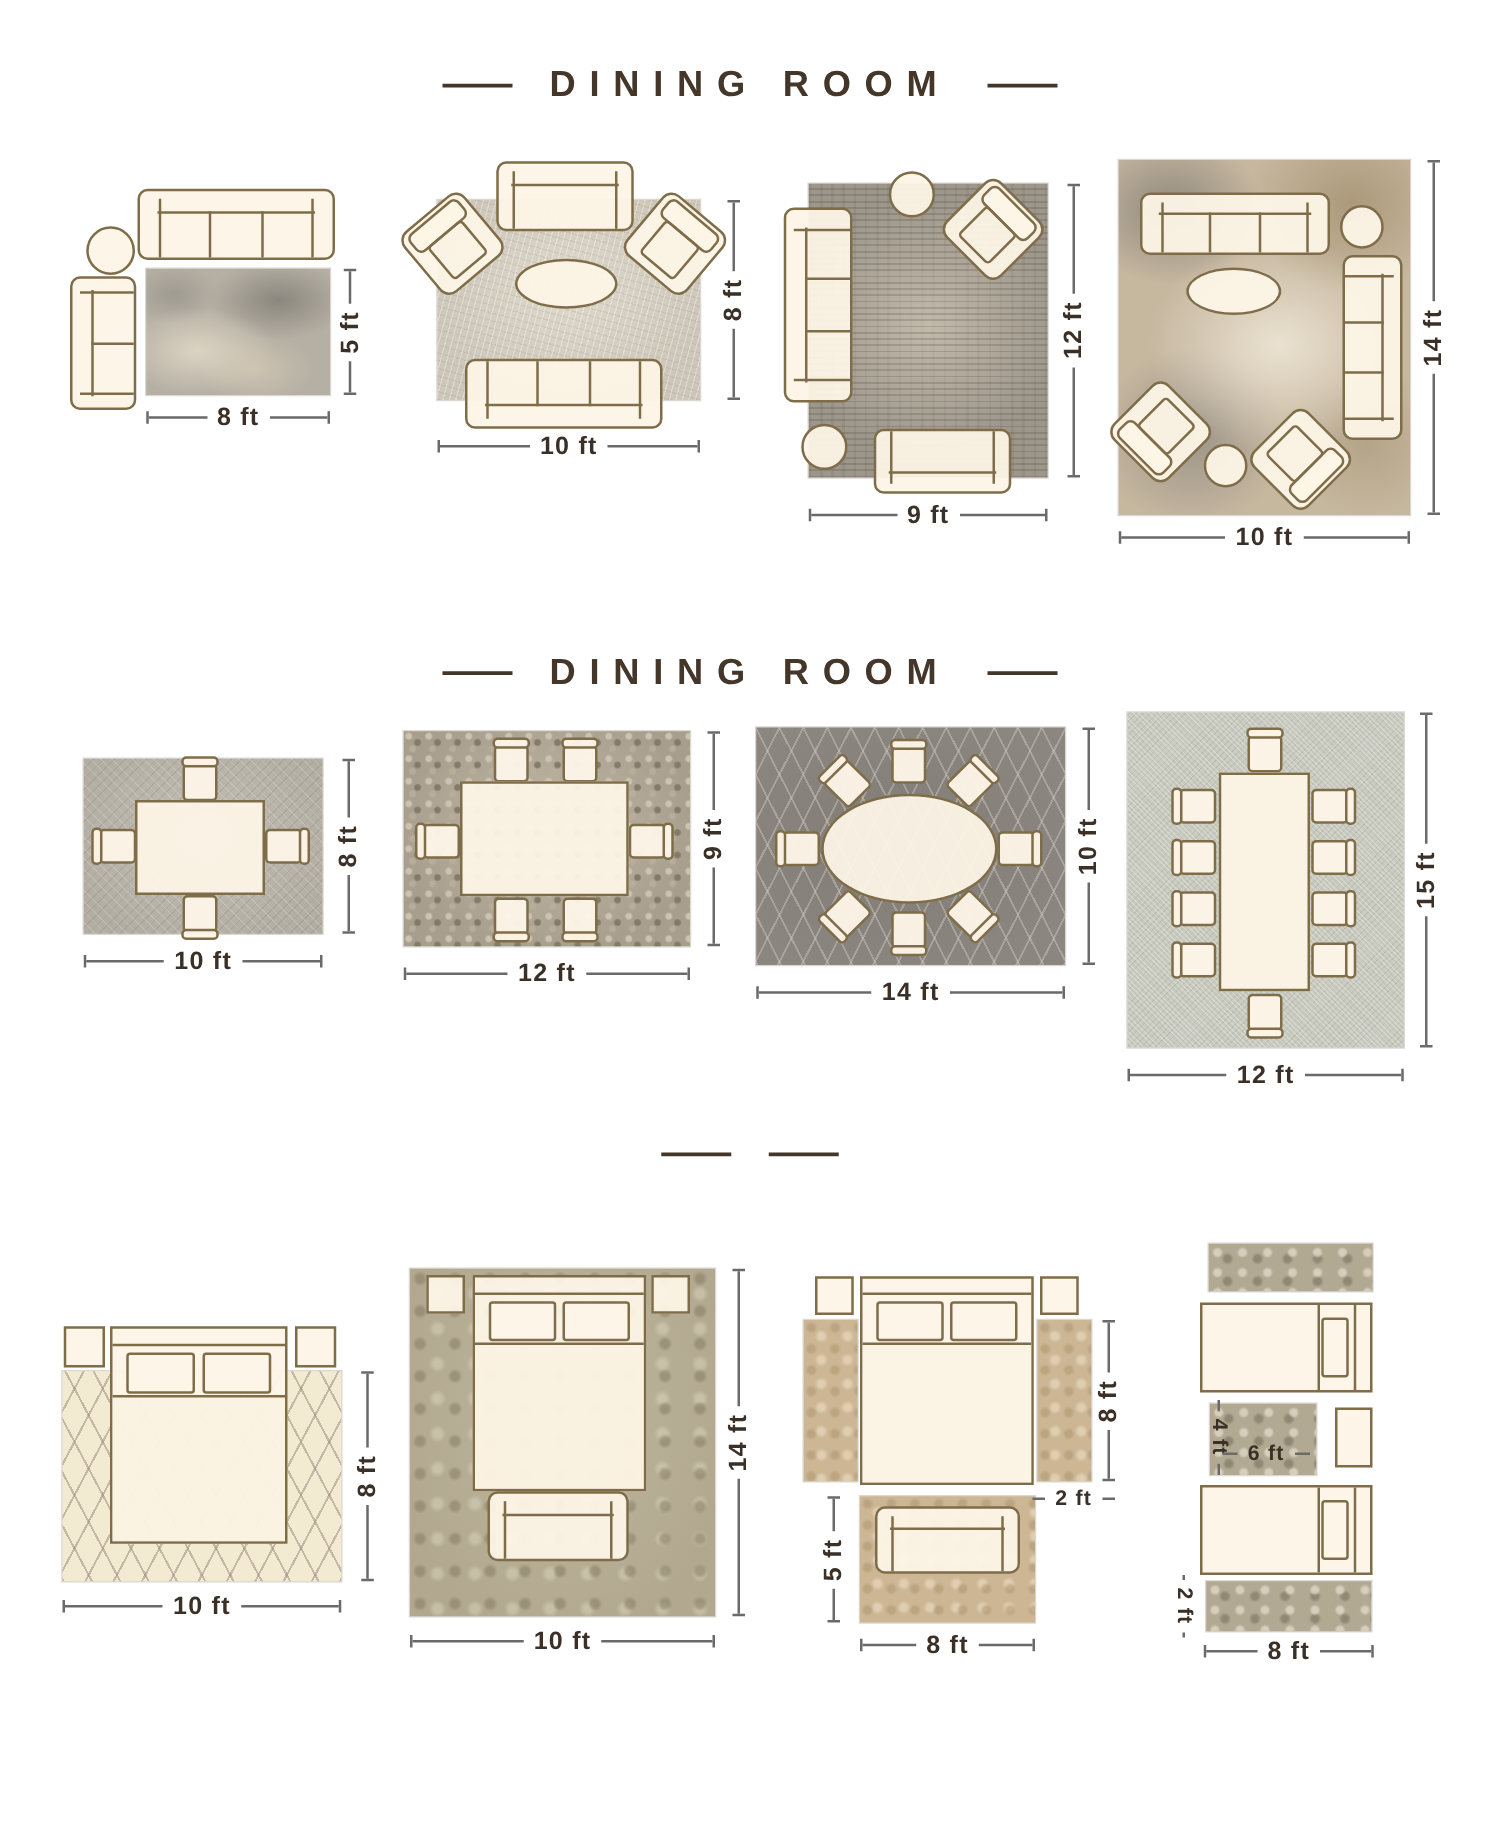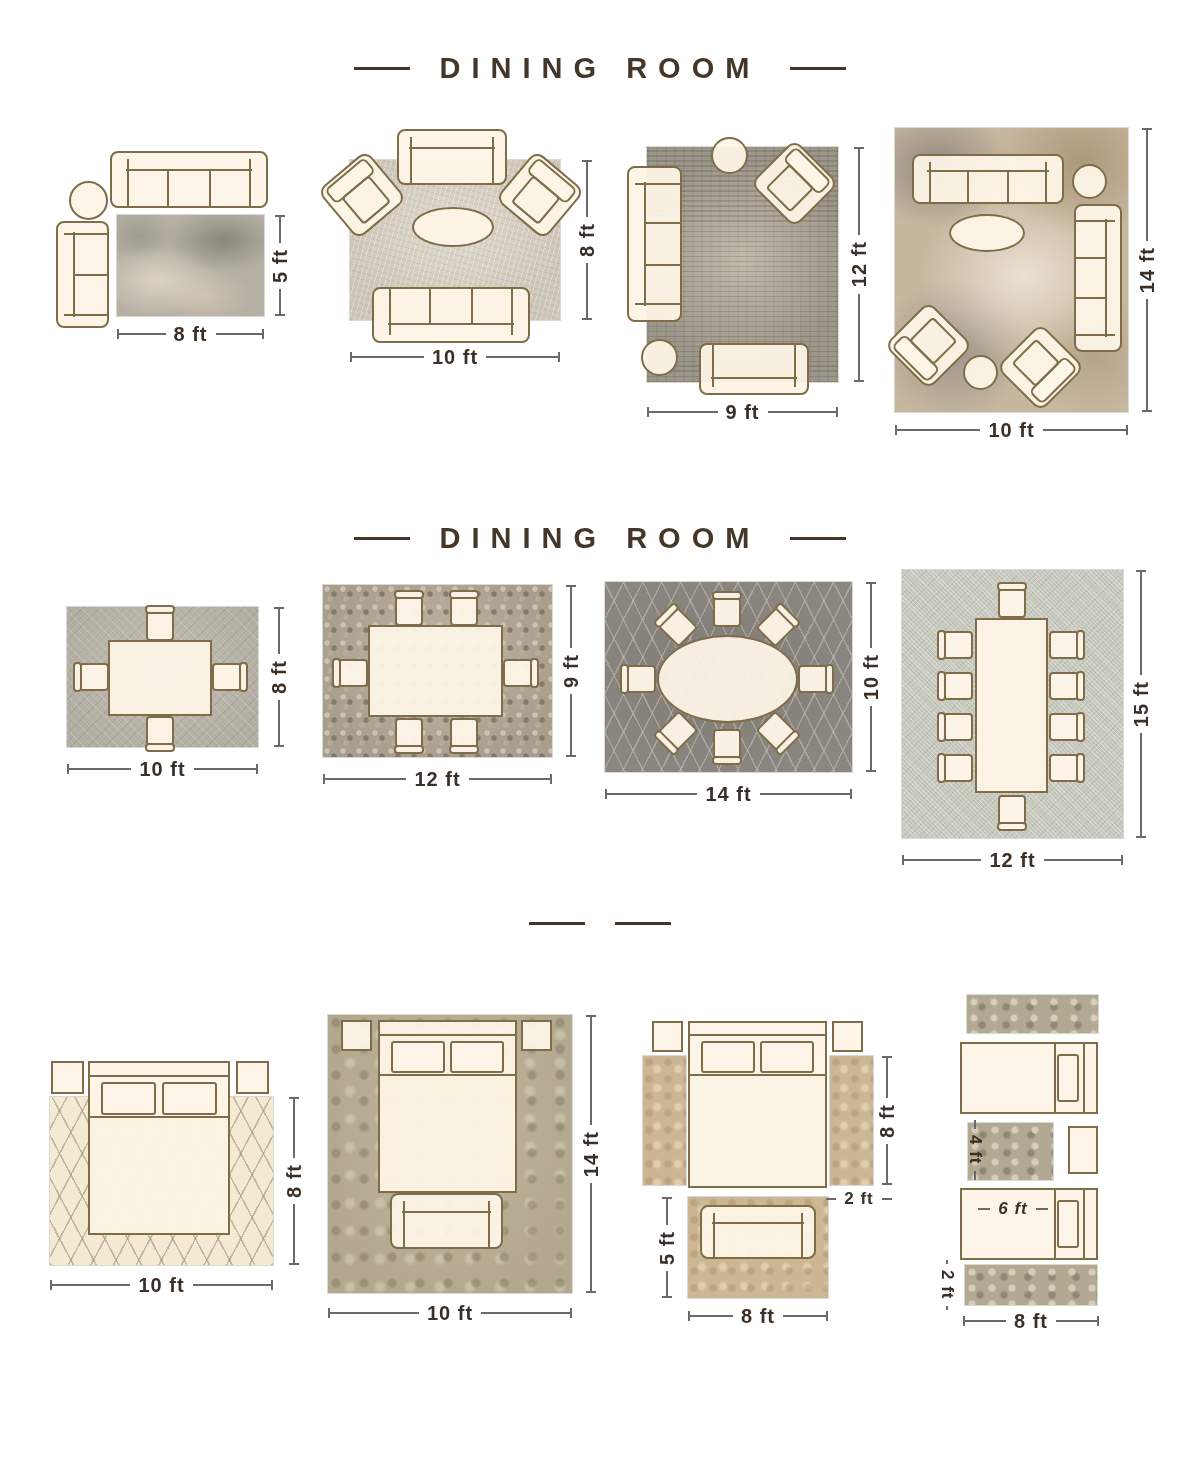--- a/index.html
+++ b/index.html
@@ -574,21 +574,21 @@
     <div class="mat"></div>
       <div class="tpillow"></div>
       <div class="hb2"></div>
   </div>
   <div class="rug rug-b4" style="left:965px;top:1265px;width:132px;height:40px;"></div>
   <div class="dim dimv ttb small" style="left:962px;top:1120px;height:60px;">
     <span class="line"></span>
     <span class="lbl">4 ft</span>
     <span class="line"></span>
   </div>
-  <div class="dim dimh small" style="left:978px;top:1196px;width:70px;font-style:italic;">
+  <div class="dim dimh small" style="left:978px;top:1150px;width:70px;">
     <span class="line"></span>
     <span class="lbl">6 ft</span>
     <span class="line"></span>
   </div>
   <div class="dim dimv ttb small" style="left:934px;top:1260px;height:50px;">
     <span class="line"></span>
     <span class="lbl">2 ft</span>
     <span class="line"></span>
   </div>
   <div class="dim dimh" style="left:963px;top:1308px;width:136px;">

